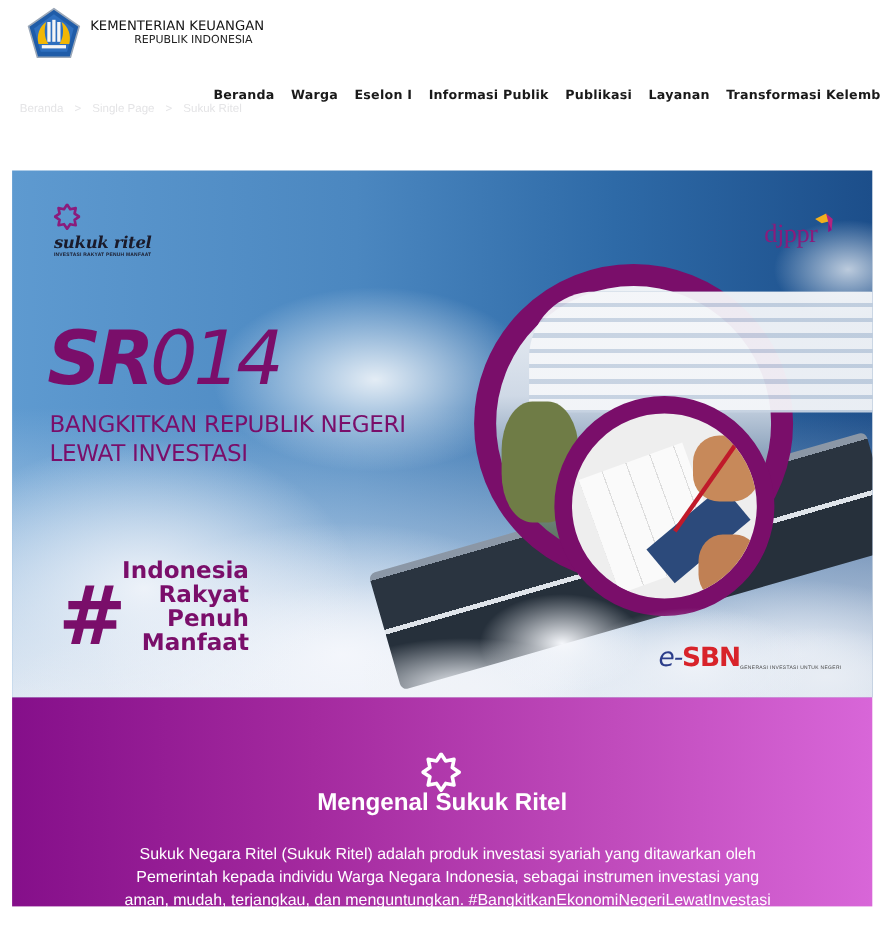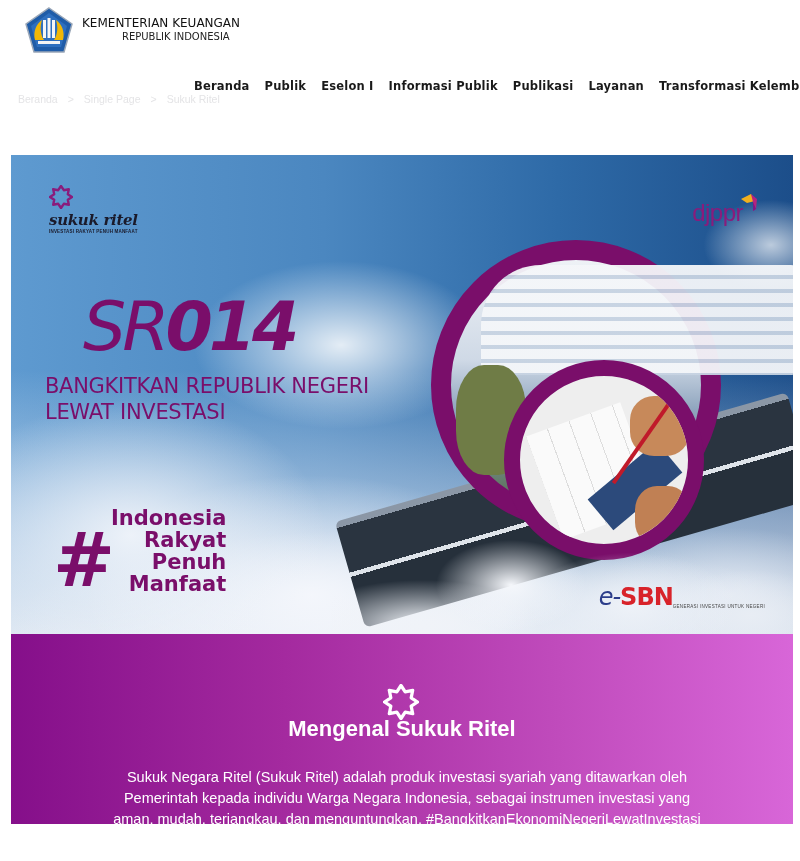--- a/index.html
+++ b/index.html
@@ -54,25 +54,25 @@
       radial-gradient(ellipse 100px 60px at 180px 70px, #f5f7fb, rgba(245,247,251,0) 75%),
       radial-gradient(ellipse 140px 70px at 300px 90px, #eef2f8, rgba(238,242,248,0) 75%),
       radial-gradient(ellipse 120px 60px at 420px 100px, #e8edf4, rgba(232,237,244,0) 75%),
       radial-gradient(ellipse 160px 60px at 90px 110px, #f0f3f8, rgba(240,243,248,0) 75%); }
 
   .sukuk-logo { position: absolute; left: 38px; top: 30px; display: flex; flex-direction: column; align-items: flex-start; }
   .sukuk-logo .name { font-family: "DejaVu Serif", serif; font-style: italic; font-size: 15px; color: #1a1a2a; margin-top: 2px; font-weight: bold; letter-spacing: -0.3px; }
   .sukuk-logo .tag { font-size: 4.5px; color: #1a1a2a; font-weight: bold; letter-spacing: 0.2px; }
 
   .djppr { position: absolute; right: 34px; top: 30px; display: flex; align-items: flex-end; }
-  .djppr .txt { font-family: Liberation Sans, sans-serif; font-size: 24px; color: #8a1c7c; letter-spacing: -0.5px; line-height: 1; margin-top: 16px; }
+  .djppr .txt { font-family: Liberation Serif, serif; font-size: 24px; color: #8a1c7c; letter-spacing: -0.5px; line-height: 1; margin-top: 16px; }
 
   .sr-title { position: absolute; left: 32px; top: 138px; font-family: "DejaVu Sans", sans-serif; color: #7a0e6a; font-size: 68px; line-height: 1; letter-spacing: -4px; }
-  .sr-title .bold { font-weight: normal; font-style: italic; margin-left: 40px; }
-  .sr-title .light { font-weight: bold; font-style: italic; }
+  .sr-title .bold { font-weight: bold; font-style: italic; }
+  .sr-title .light { font-weight: normal; font-style: italic; }
   .sr-tagline { position: absolute; left: 34px; top: 218px; font-family: "DejaVu Sans", sans-serif; color: #7a0e6a; font-size: 21px; line-height: 26px; letter-spacing: -0.3px; }
 
   .hashtag { position: absolute; left: 42px; top: 350px; display: flex; align-items: center; }
   .hashtag .hash { font-family: "DejaVu Sans", sans-serif; font-weight: bold; font-size: 74px; color: #7a0e6a; line-height: 1; margin-right: -4px; margin-top: 18px; }
   .hashtag .words { display: flex; flex-direction: column; align-items: flex-end; font-family: "DejaVu Sans", sans-serif; color: #7a0e6a; font-size: 21px; line-height: 22px; font-weight: 600; }
 
   .esbn { position: absolute; right: 28px; top: 430px; display: flex; flex-direction: row; align-items: flex-end; }
   .esbn .mark { font-family: "DejaVu Sans", sans-serif; font-weight: bold; font-size: 24px; color: #d8232a; line-height: 1; letter-spacing: -1px; }
   .esbn .mark .e { color: #2b3d8a; font-style: italic; font-weight: normal; }
   .esbn .sub { font-size: 4.5px; color: #444; letter-spacing: 0.3px; margin-top: 2px; }
@@ -100,21 +100,21 @@
     <rect x="14" y="35" width="22" height="3" fill="#f5f5f5"></rect>
   </svg>
   <div class="logo-text">
     <span class="logo-title">KEMENTERIAN KEUANGAN</span>
     <span class="logo-sub">REPUBLIK INDONESIA</span>
   </div>
 </div>
 
 <nav class="nav">
   <a class="nav-item">Beranda</a>
-  <a class="nav-item">Publik</a>
+  <a class="nav-item">Warga</a>
   <a class="nav-item">Eselon I</a>
   <a class="nav-item">Informasi Publik</a>
   <a class="nav-item">Publikasi</a>
   <a class="nav-item">Layanan</a>
   <a class="nav-item">Transformasi Kelembagaan</a>
 </nav>
 
 <div class="breadcrumb">
   <span>Beranda</span>
   <span>&gt;</span>

